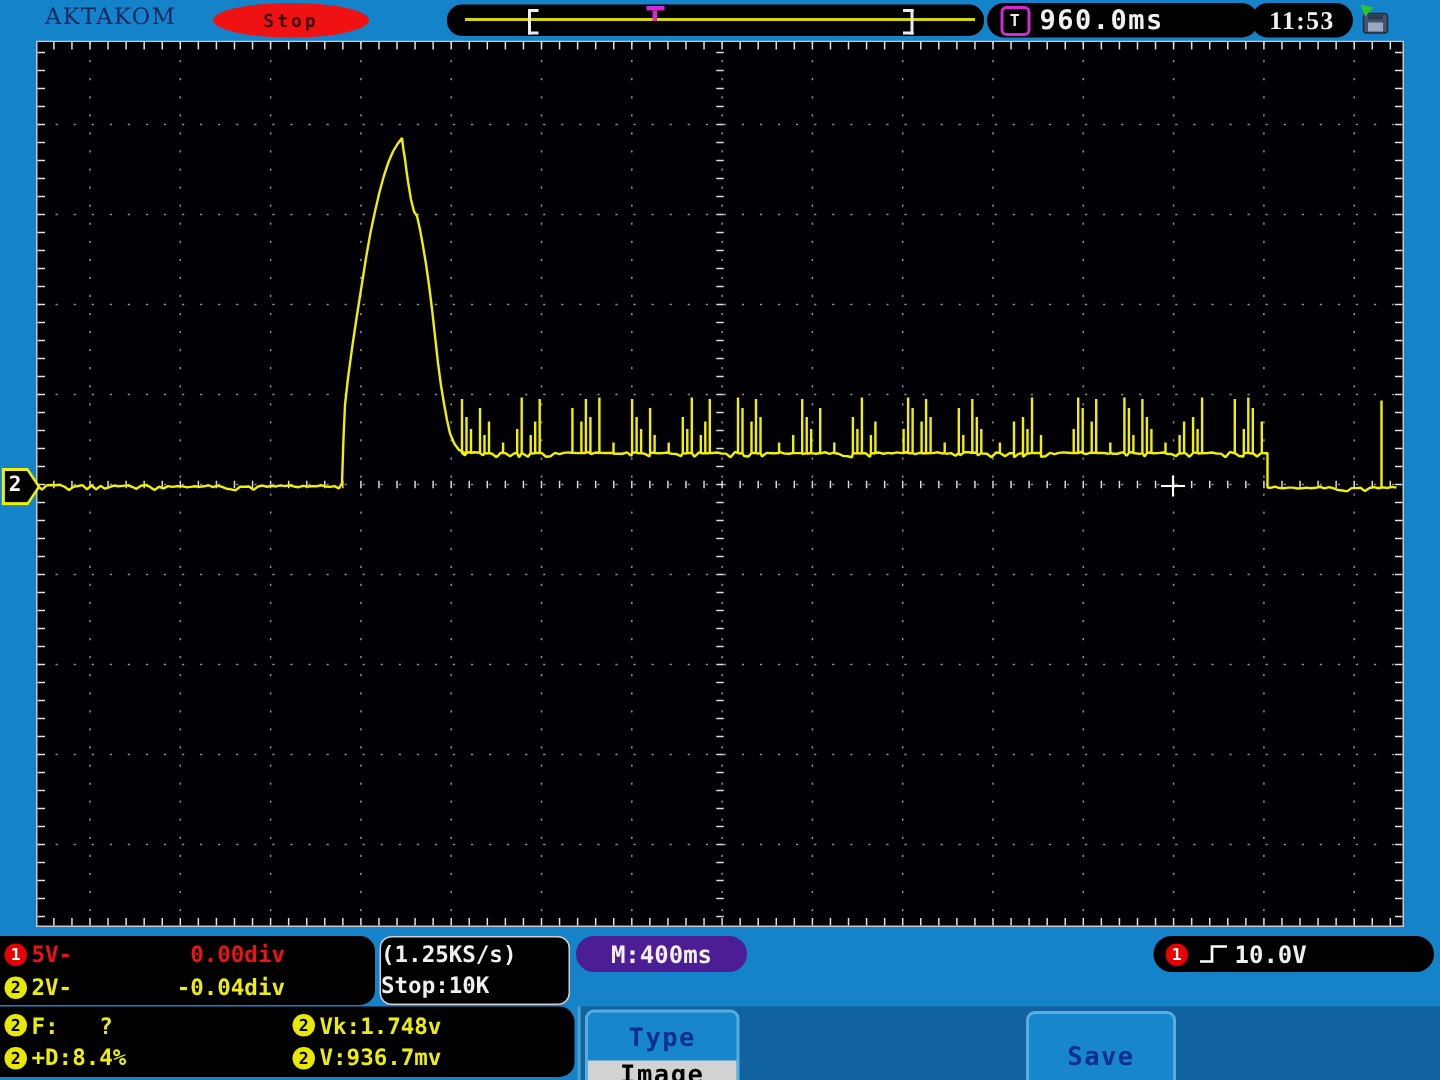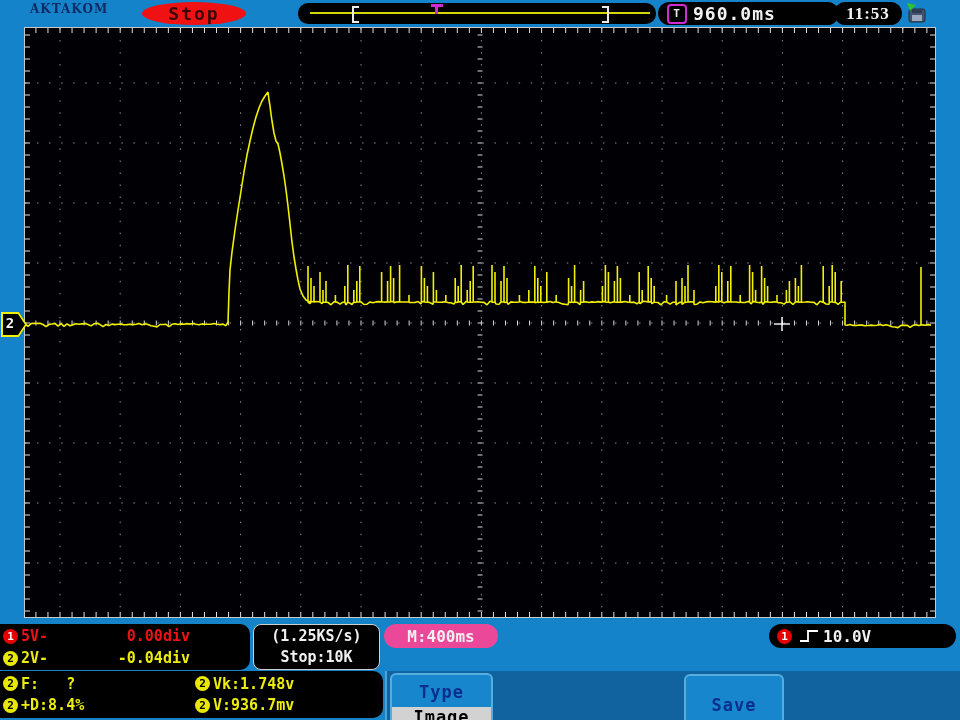--- a/index.html
+++ b/index.html
@@ -1,25 +1,25 @@
 <!DOCTYPE html>
 <html style="--background_blue: #1583c9; --menu_strip_blue: #11639f; --button_blue: #1886cd; --trace_yellow: #f0f000; --ch1_red: #f01212; --ch2_yellow: #ecec10; --trigger_magenta: #d42ad4;"><head>
 <meta charset="utf-8">
 <style>
   html,body{margin:0;padding:0;}
   body{width:960px;height:720px;overflow:hidden;background:var(--background_blue,#1583c9);
        font-family:"DejaVu Sans Mono", monospace;-webkit-font-smoothing:none;}
   .screen{position:relative;width:960px;height:720px;background:var(--background_blue,#1583c9);}
 
   
-  .brand{position:absolute;left:30px;top:2px;font-family:"DejaVu Serif",serif;font-weight:bold;
-         font-size:12px;letter-spacing:1px;color:#0e2a63;}
+  .brand{position:absolute;left:30px;top:2px;font-family:"DejaVu Serif",serif;font-weight:normal;
+         font-size:15px;letter-spacing:1px;color:#0e2a63;}
   .stop-pill{position:absolute;left:142px;top:2px;width:104px;height:23px;background:var(--ch1_red,#f01212);
          border-radius:50%;display:flex;align-items:center;justify-content:center;
-         color:#3c0505;font-weight:bold;font-size:18px;letter-spacing:2px;}
+         color:#3c0505;font-weight:bold;font-size:12px;letter-spacing:2px;}
   .trigbar{position:absolute;left:298px;top:3px;width:358px;height:21px;background:#000;border-radius:10px;}
   .trigbar .yline{position:absolute;left:12px;right:6px;top:9px;height:2px;background:#d6d600;}
   .brk{position:absolute;top:3px;width:5px;height:13px;}
   .brk.l{left:54px;border-left:2px solid #ececec;border-top:2px solid #ececec;border-bottom:2px solid #ececec;}
   .brk.r{left:304px;border-right:2px solid #ececec;border-top:2px solid #ececec;border-bottom:2px solid #ececec;}
   .tmark{position:absolute;left:133px;top:1px;width:12px;height:3px;background:var(--trigger_magenta,#d42ad4);}
   .tmark::after{content:"";position:absolute;left:4px;top:3px;width:3px;height:7px;background:var(--trigger_magenta,#d42ad4);}
   .pill{position:absolute;top:2px;height:23px;background:#000;border-radius:13px;color:#f2f2f2;
         font-weight:bold;display:flex;align-items:center;}
   .delay-pill{left:658px;width:172px;padding-left:9px;gap:6px;font-size:18px;letter-spacing:1px;}
@@ -43,23 +43,23 @@
             display:flex;flex-direction:column;justify-content:center;gap:1px;}
   .ch-row{height:21px;display:flex;align-items:center;padding-left:3px;font-size:15px;font-weight:bold;}
   .ch-row .offset{margin-left:auto;margin-right:60px;}
   .ch-row.c1{color:var(--ch1_red,#f01212);}
   .ch-row.c2{color:var(--ch2_yellow,#ecec10);}
   .badge{width:15px;height:15px;border-radius:50%;font-size:11px;font-weight:bold;line-height:15px;
          text-align:center;flex:0 0 15px;margin-right:3px;font-family:"DejaVu Sans Mono",monospace;}
   .badge.red{background:#e80000;color:#fff;}
   .badge.yel{background:#e8e800;color:#000;}
   .acq-panel{position:absolute;left:253px;top:624px;width:127px;height:46px;box-sizing:border-box;background:#000;
-             border:1px solid #cfcfcf;border-radius:8px;display:flex;flex-direction:column;align-items:center;
+             border:1px solid #cfcfcf;border-radius:8px;display:flex;flex-direction:column;
              justify-content:center;color:#f0f0f0;font-size:15px;font-weight:bold;line-height:21px;}
-  .m-pill{position:absolute;left:384px;top:624px;width:114px;height:24px;background:#ec4899;border-radius:12px;
+  .m-pill{position:absolute;left:384px;top:624px;width:114px;height:24px;background:#4c1d95;border-radius:12px;
           display:flex;align-items:center;justify-content:center;color:#f0f0f0;font-size:16px;font-weight:bold;}
   .trig-pill{position:absolute;left:769px;top:624px;width:187px;height:24px;background:#000;border-radius:12px;
           display:flex;align-items:center;color:#f0f0f0;font-size:16px;font-weight:bold;padding-left:8px;box-sizing:border-box;gap:4px;}
   .meas-panel{position:absolute;left:0;top:671px;width:383px;height:47px;background:#000;border-radius:0 10px 10px 0;
           display:grid;grid-template-columns:192px 1fr;grid-template-rows:1fr 1fr;padding:2px 0;box-sizing:border-box;}
   .meas-cell{display:flex;align-items:center;padding-left:3px;color:var(--ch2_yellow,#ecec10);
           font-size:15px;font-weight:bold;white-space:pre;}
 
   
   .menu-strip{position:absolute;left:385px;top:647px;width:575px;height:73px;background:var(--menu_strip_blue,#11639f);

